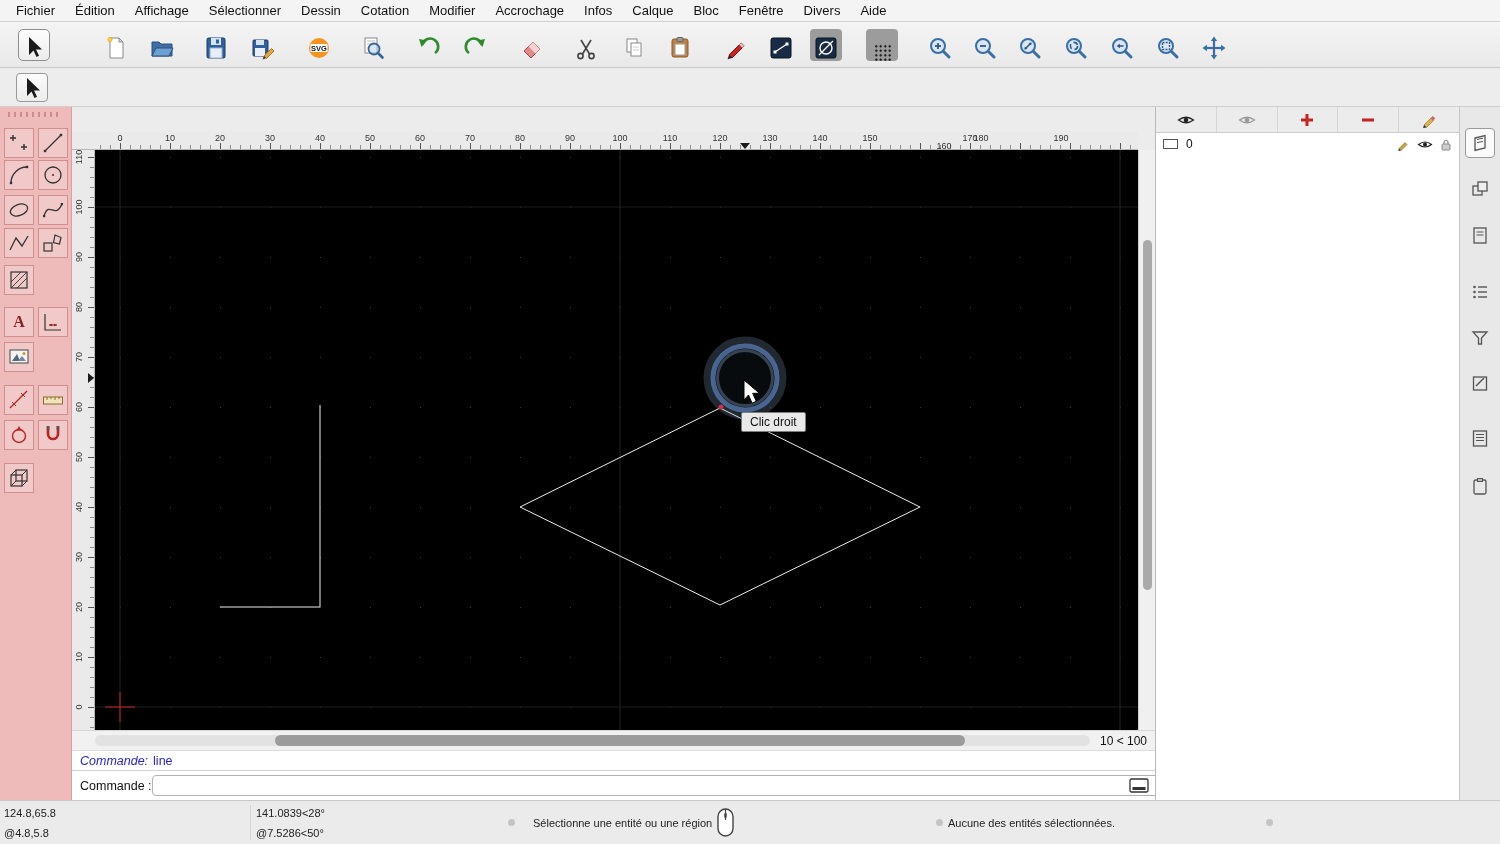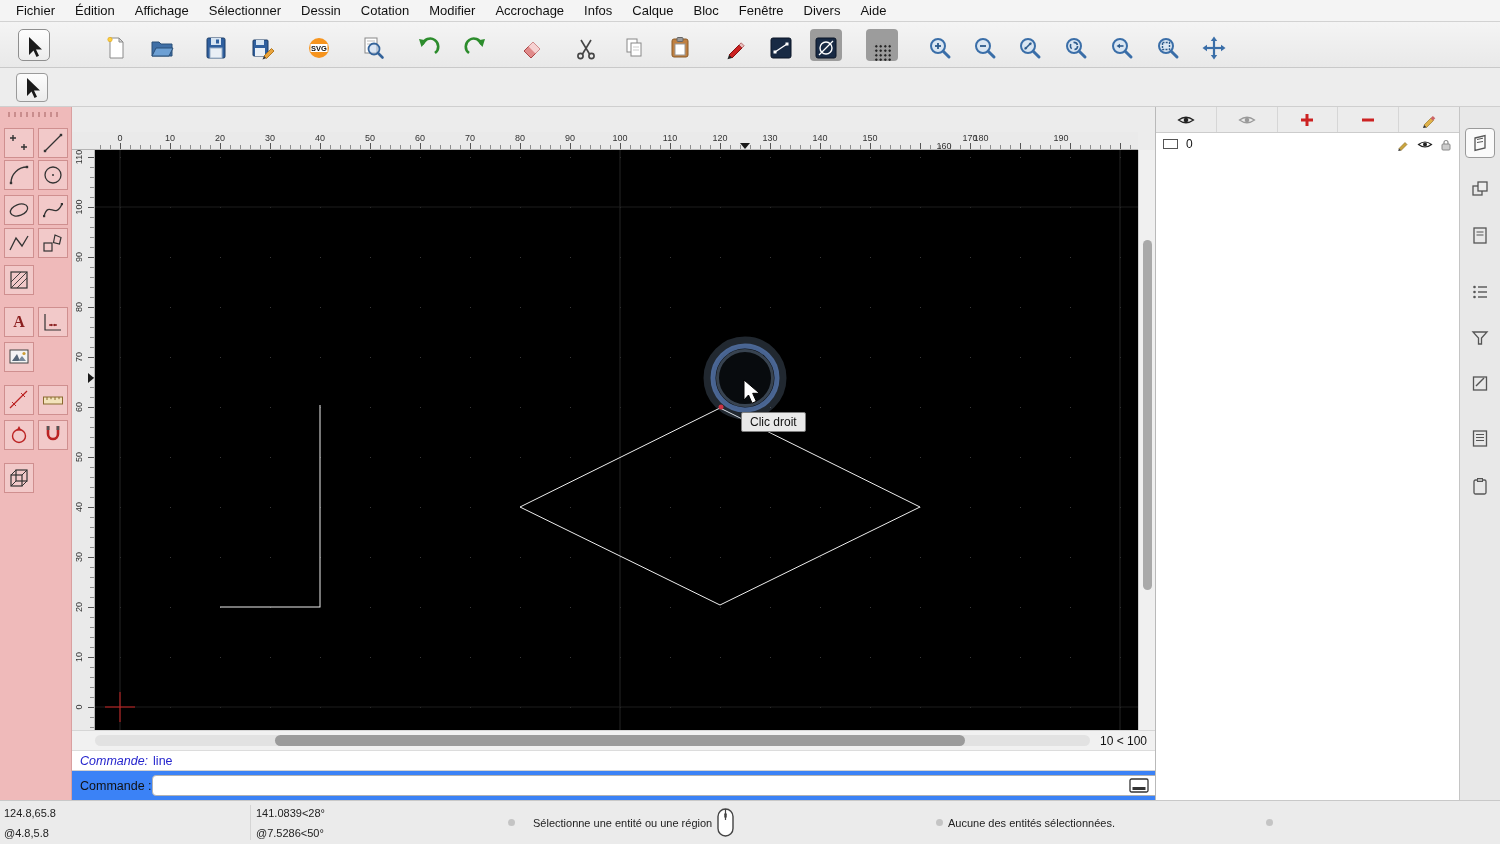--- a/index.html
+++ b/index.html
@@ -57,21 +57,21 @@
   .vscroll{position:absolute;left:1138px;top:150px;width:17px;height:580px;background:#f0f0f0;border-left:1px solid #ccc;box-sizing:border-box;}
   .vthumb{position:absolute;left:4px;top:90px;width:9px;height:350px;background:#a9a9a9;border-radius:5px;}
   .hscrollrow{position:absolute;left:72px;top:730px;width:1083px;height:20px;background:#f1f1f1;border-top:1px solid #d6d6d6;box-sizing:border-box;}
   .htrack{position:absolute;left:23px;top:4px;width:995px;height:11px;background:#e2e2e2;border-radius:6px;}
   .hthumb{position:absolute;left:180px;top:0;width:690px;height:11px;background:#9b9b9b;border-radius:6px;}
   .zoomstatus{position:absolute;right:8px;top:0;font-size:12px;line-height:20px;color:#111;}
   .cmdhistory{position:absolute;left:72px;top:750px;width:1083px;height:20px;background:#fff;
               border-top:1px solid #dcdcdc;display:flex;align-items:center;padding-left:8px;box-sizing:border-box;font-size:12.5px;}
   .cmdhistory .lbl{color:#2525cd;font-style:italic;margin-right:5px;}
   .cmdhistory .val{color:#2525cd;}
-  .cmdrow{position:absolute;left:72px;top:770px;width:1083px;height:30px;background:#3b82f6;
+  .cmdrow{position:absolute;left:72px;top:770px;width:1083px;height:30px;background:#ffffff;
           border-top:1px solid #d2d2d2;box-sizing:border-box;}
   .cmdlabel{position:absolute;left:8px;top:0;font-size:12.5px;line-height:30px;color:#111;}
   .cmdinput{position:absolute;left:80px;top:4px;width:1040px;height:21px;border:1px solid #b2b2b2;border-radius:4px;
             background:#fff;font-size:12px;padding:0 6px;box-sizing:border-box;font-family:"Liberation Sans",sans-serif;}
   .cmdkbd{position:absolute;right:6px;top:7px;}
   
   .layers{position:absolute;left:1155px;top:107px;width:304px;height:693px;background:#fff;
           border-left:1px solid #b9b9b9;box-sizing:border-box;}
   .lheader{height:24px;background:linear-gradient(#e9e9e9,#d8d8d8);border-bottom:1px solid #c2c2c2;
            display:flex;align-items:center;box-sizing:border-box;}

